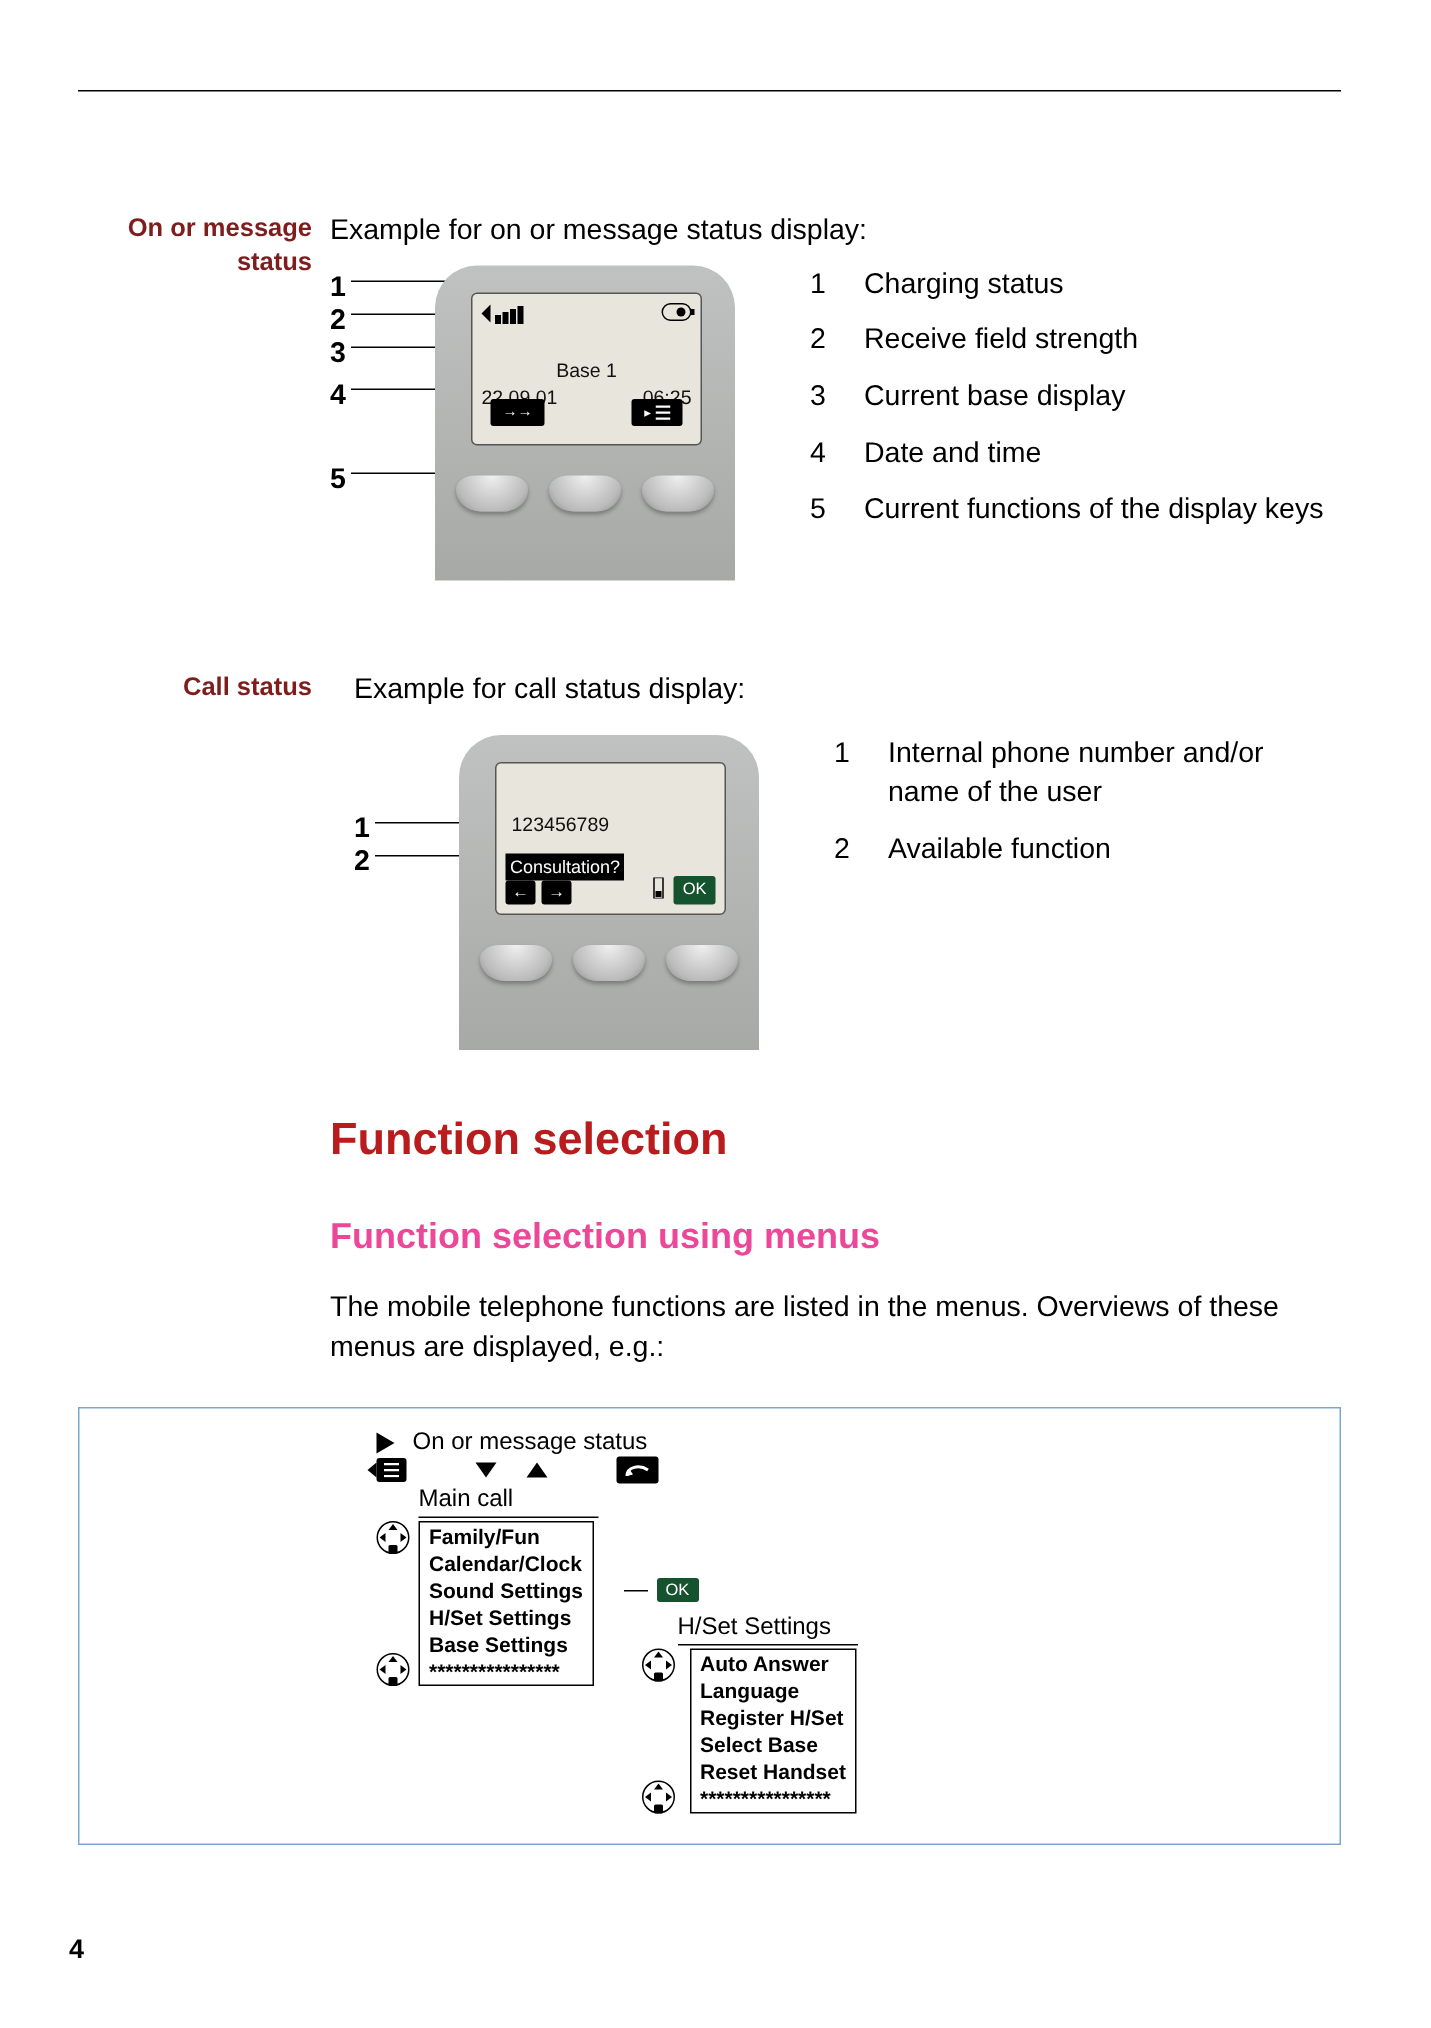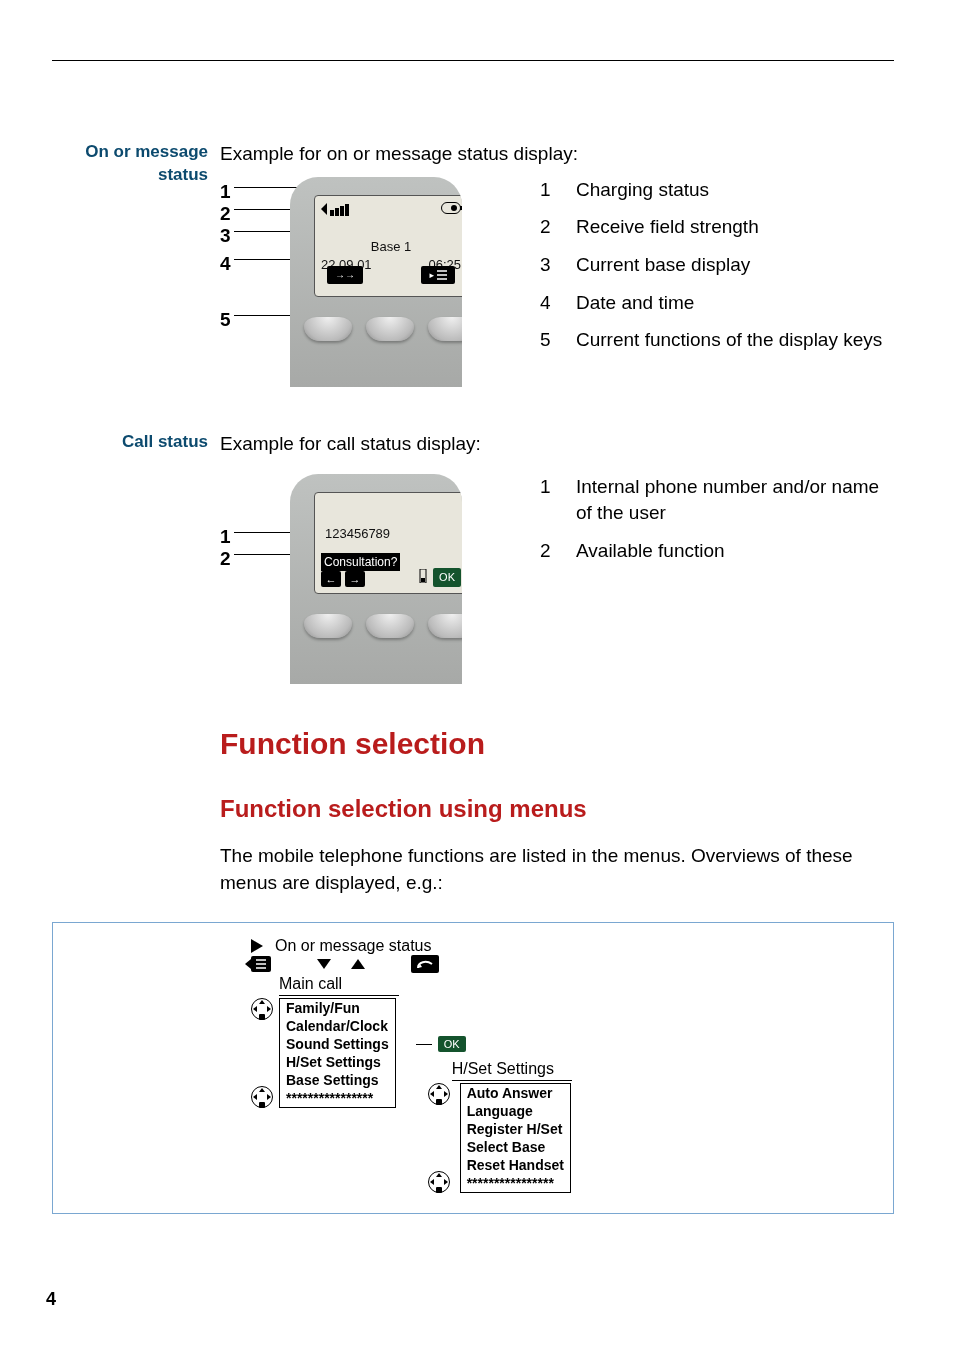--- a/index.html
+++ b/index.html
@@ -23,21 +23,21 @@
   .row {
     display: flex;
     align-items: flex-start;
   }
   .leftcol {
     width: 168px;
     flex: 0 0 168px;
     text-align: right;
     padding-right: 12px;
     box-sizing: border-box;
-    color: #0c4a6e;
+    color: #7f1d1d;
     font-weight: bold;
     font-size: 17px;
     line-height: 1.35;
   }
   .rightcol {
     flex: 1;
     font-size: 19px;
     line-height: 1.35;
   }
 
@@ -71,21 +71,21 @@
     position: absolute;
     height: 1px;
     background: #000;
   }
 
   
   .handset {
     position: absolute;
     left: 70px;
     top: 0;
-    width: 172px;
+    width: 200px;
     height: 210px;
     background: linear-gradient(#bfc2c0, #a7a9a7);
     border-top-left-radius: 28px;
     border-top-right-radius: 28px;
     overflow: hidden;
   }
   .screen {
     position: absolute;
     left: 24px;
     top: 18px;
@@ -202,21 +202,21 @@
   }
 
   .h1 {
     color:#b91c1c;
     font-size:30px;
     font-weight:bold;
     margin-top: 40px;
     margin-bottom: 28px;
   }
   .h2 {
-    color:#b91c1c;
+    color:#ec4899;
     font-size:24px;
     font-weight:bold;
     margin-bottom: 18px;
   }
   .para {
     font-size:19px;
     line-height:1.4;
     margin-bottom: 18px;
   }
 
@@ -404,21 +404,21 @@
             </div>
           <div class="legend-item">
               <span class="legend-num">5</span>
               <span>Current functions of the display keys</span>
             </div>
         </div>
       </div>
     </div>
   </div>
 
-  <div class="row" style="margin-top:44px;">
+  <div class="row" style="margin-top:60px;gap:16px;">
     <div class="leftcol">Call status</div>
     <div class="rightcol">
       <div>Example for call status display:</div>
 
       <div class="display-row" style="margin-top:18px;">
         <div class="phone-area" style="height:210px;">
           <span class="co-num" style="top:50px;">1</span>
           <span class="co-num" style="top:72px;">2</span>
           <div class="co-line" style="top:58px; left:14px; width:90px;"></div>
           <div class="co-line" style="top:80px; left:14px; width:90px;"></div>

